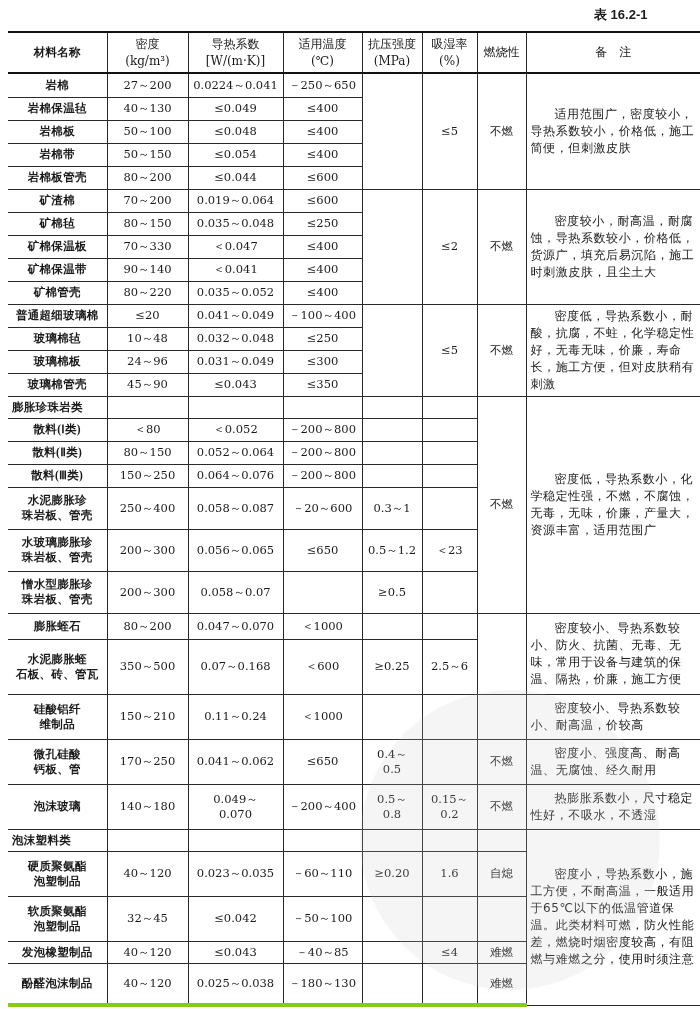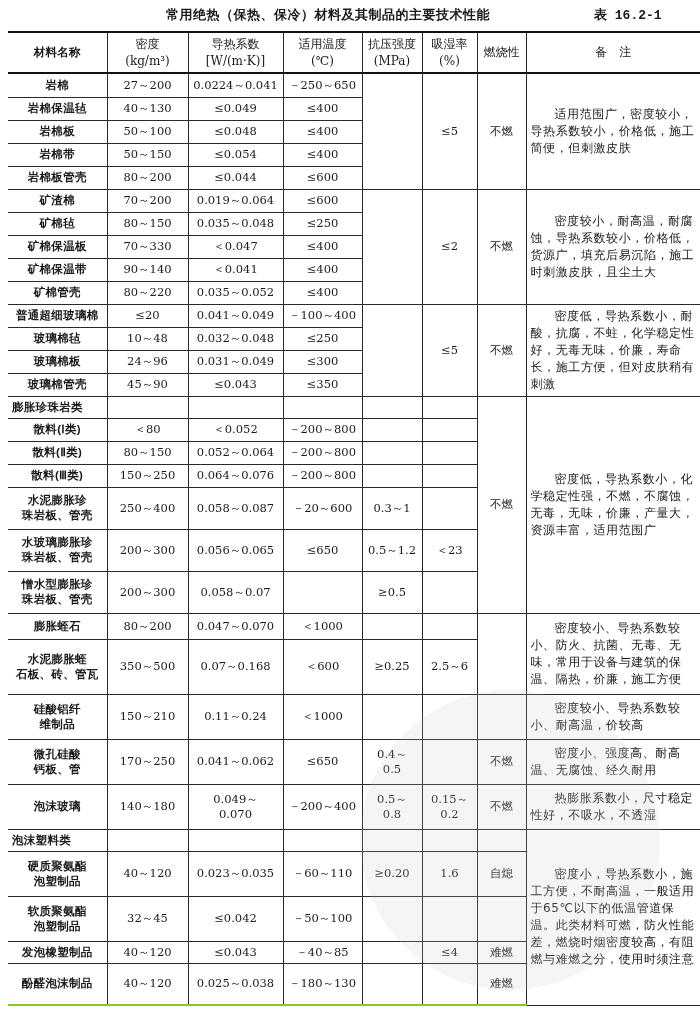--- a/index.html
+++ b/index.html
@@ -2,43 +2,42 @@
 <html><head>
 <meta charset="utf-8">
 <style>
   html, body { margin:0; padding:0; background:#ffffff; }
   body { width:700px; height:1009px; overflow:hidden; position:relative;
          font-family:"DejaVu Serif", "Liberation Serif", serif; color:#1a1a1a; }
   .title-bar { position:absolute; top:6px; left:0; width:700px; height:22px; }
   .title { position:absolute; left:166px; top:0; font-size:13px; font-weight:bold; letter-spacing:0.5px;
            font-family:"DejaVu Sans", sans-serif; }
   .tableno { position:absolute; left:594px; top:0; font-size:13px; font-weight:bold;
-             font-family:Liberation Mono, monospace; }
+             font-family:Liberation Sans, sans-serif; }
   table { position:absolute; top:31px; left:8px; width:692px; border-collapse:collapse; table-layout:fixed; }
   td, th { border:1px solid #2a2a2a; text-align:center; vertical-align:middle;
            font-size:11.5px; padding:0 2px; line-height:15px; font-weight:normal; }
   thead tr { height:41px; }
   thead th { border-top:2px solid #111; border-bottom:2px solid #111; font-size:12px; line-height:17px; }
-  tbody tr:last-child td { border-bottom:2px solid #84cc16; }
+  tbody tr:last-child td { border-bottom:4px solid #84cc16; }
   td:first-child, th:first-child { border-left:none; }
   td:last-child, th:last-child { border-right:none; }
-  .name { font-family:Liberation Sans, sans-serif; font-weight:bold; font-size:11.5px; letter-spacing:0.3px;margin-left:24px; }
+  .name { font-family:Liberation Serif, serif; font-weight:bold; font-size:11.5px; letter-spacing:0.3px;margin-left:24px; }
   .name.left { text-align:left; padding-left:4px; }
   .note { text-align:left; font-size:12px; line-height:17px; padding:2px 4px; letter-spacing:0.6px;
           font-family:"DejaVu Sans", sans-serif; }
   .note span { display:block; text-indent:2em; }
   .num { font-family:"DejaVu Serif", serif; }
   .watermark { position:absolute; left:360px; top:690px; width:300px; height:300px;
                border-radius:50%; background:rgba(200,200,200,0.18); pointer-events:none; }
 </style>
 </head>
 <body>
 
 <div class="title-bar">
-  <span class="title">常用绝热（保热、保冷）材料及其制品的主要技术性能</span>
   <span class="tableno">表 16.2-1</span>
 </div>
 
 <table>
   <colgroup>
     <col style="width:99px">
       <col style="width:81px">
       <col style="width:95px">
       <col style="width:79px">
     <col style="width:60px">

